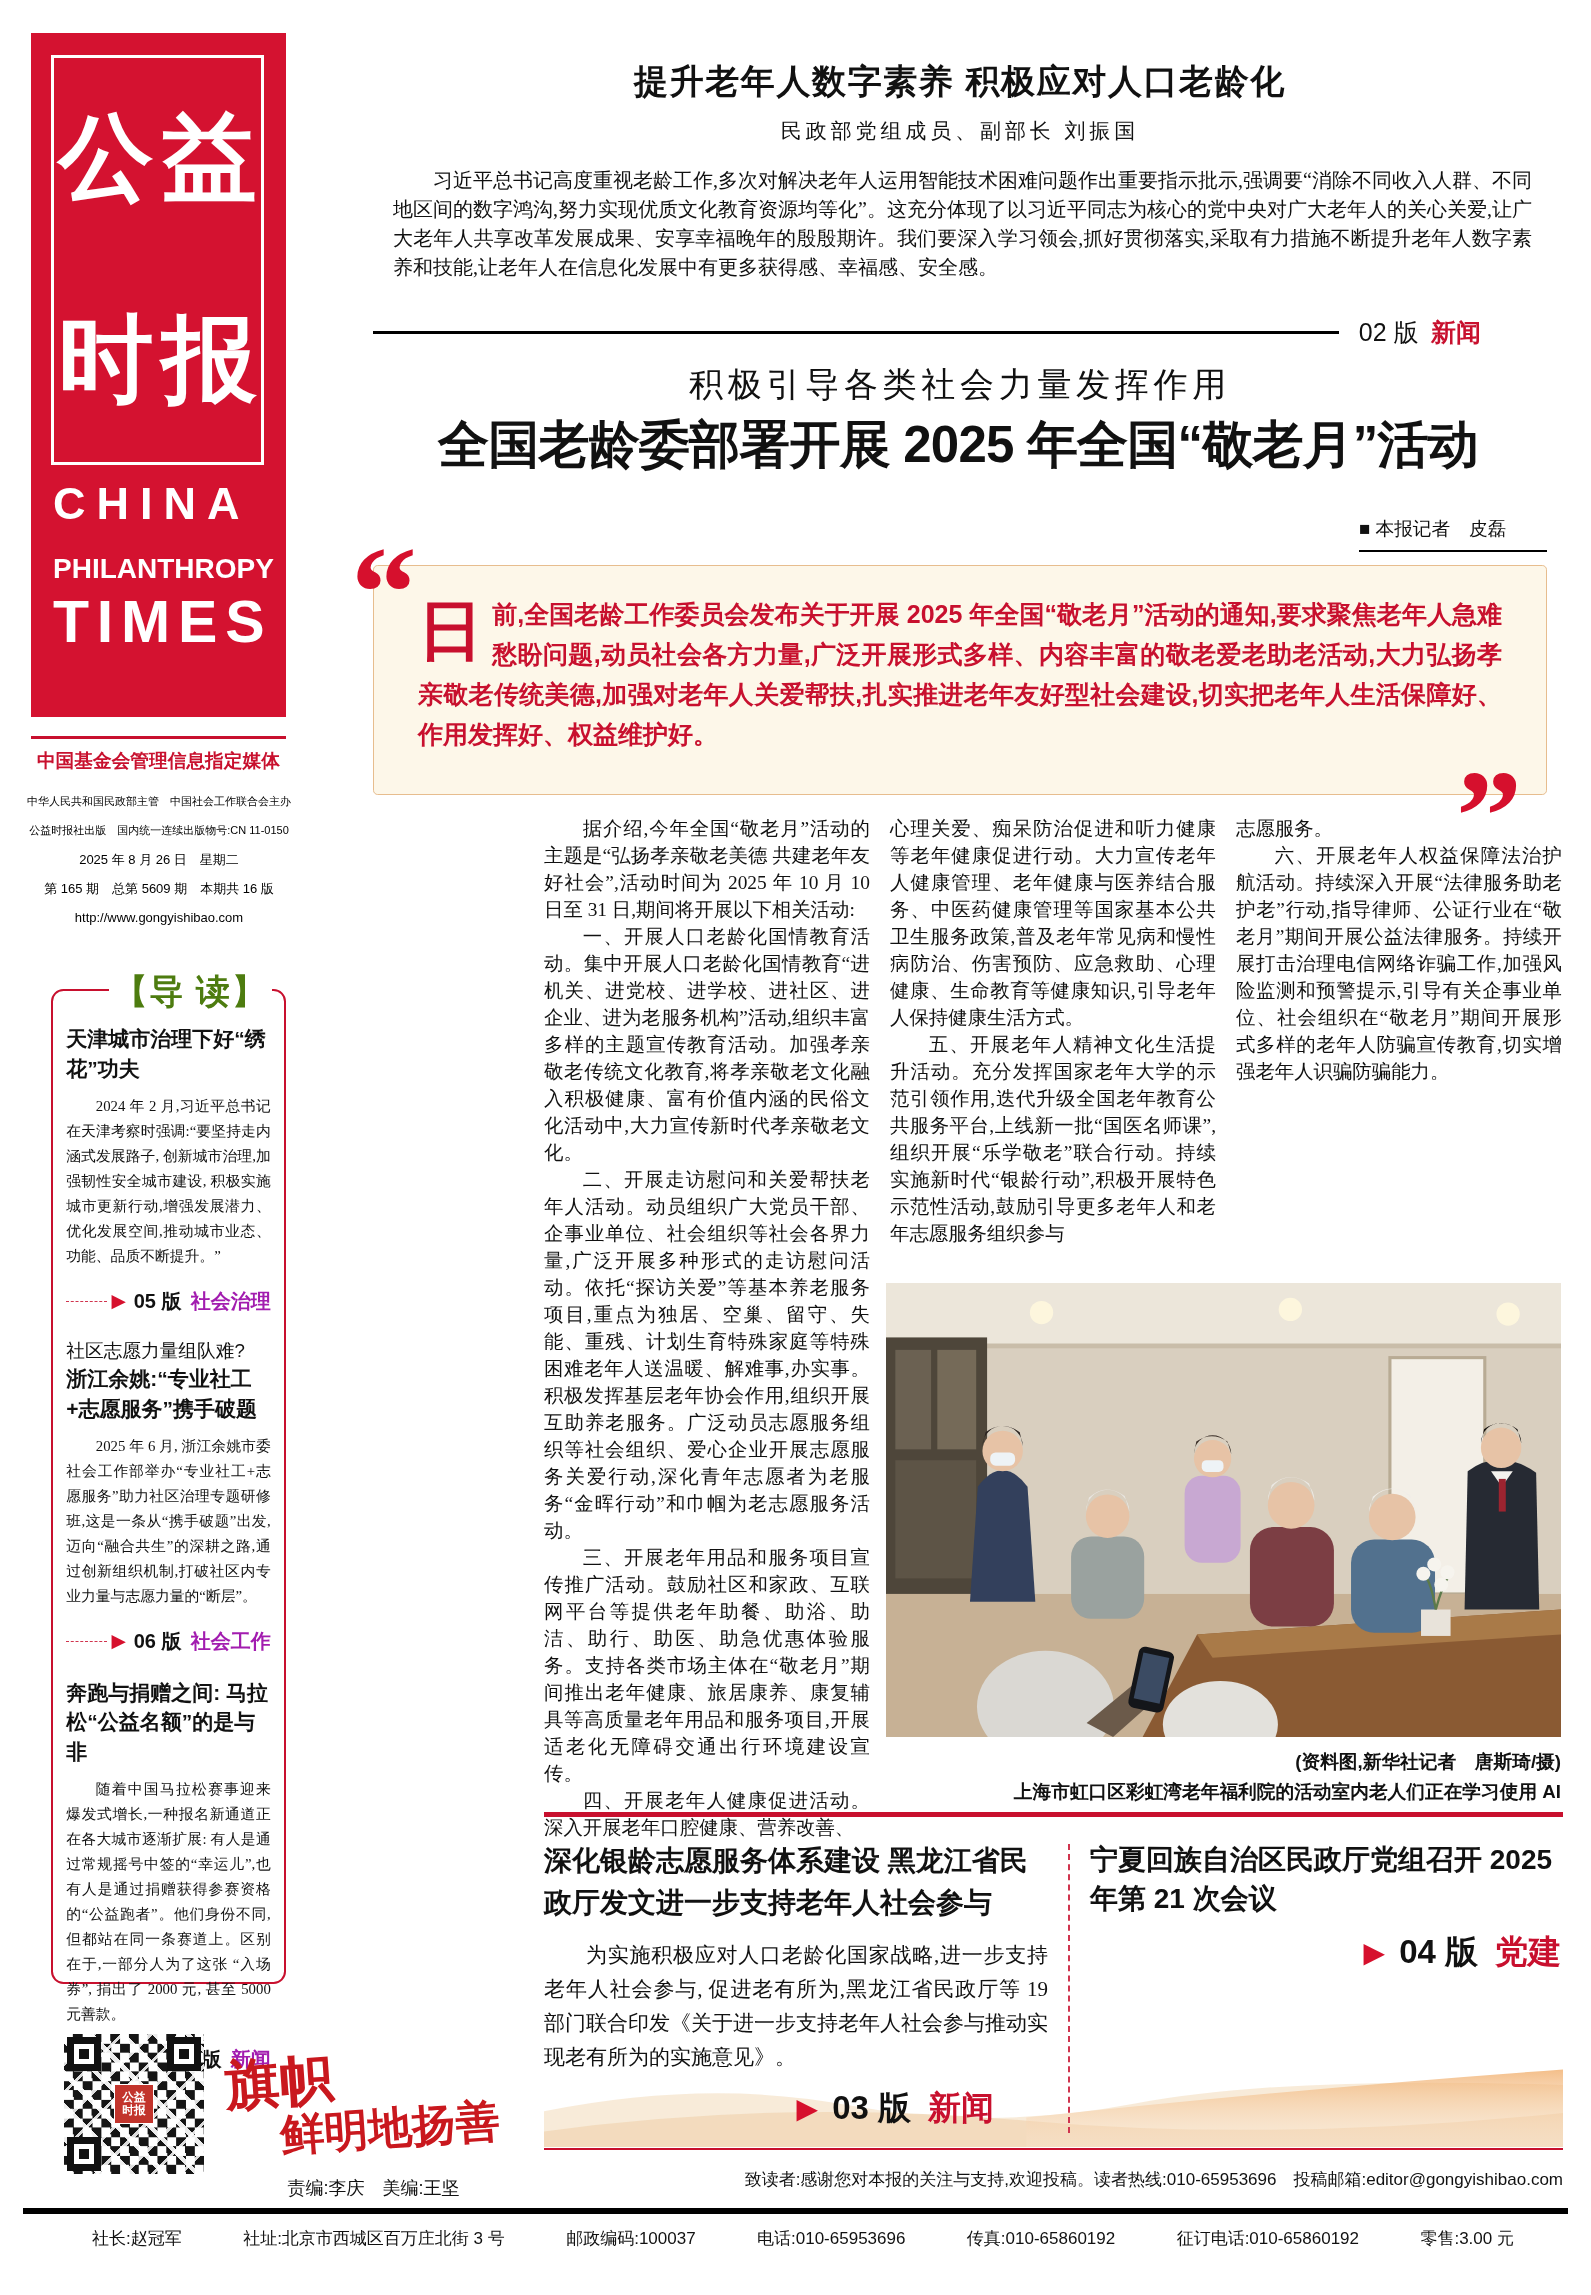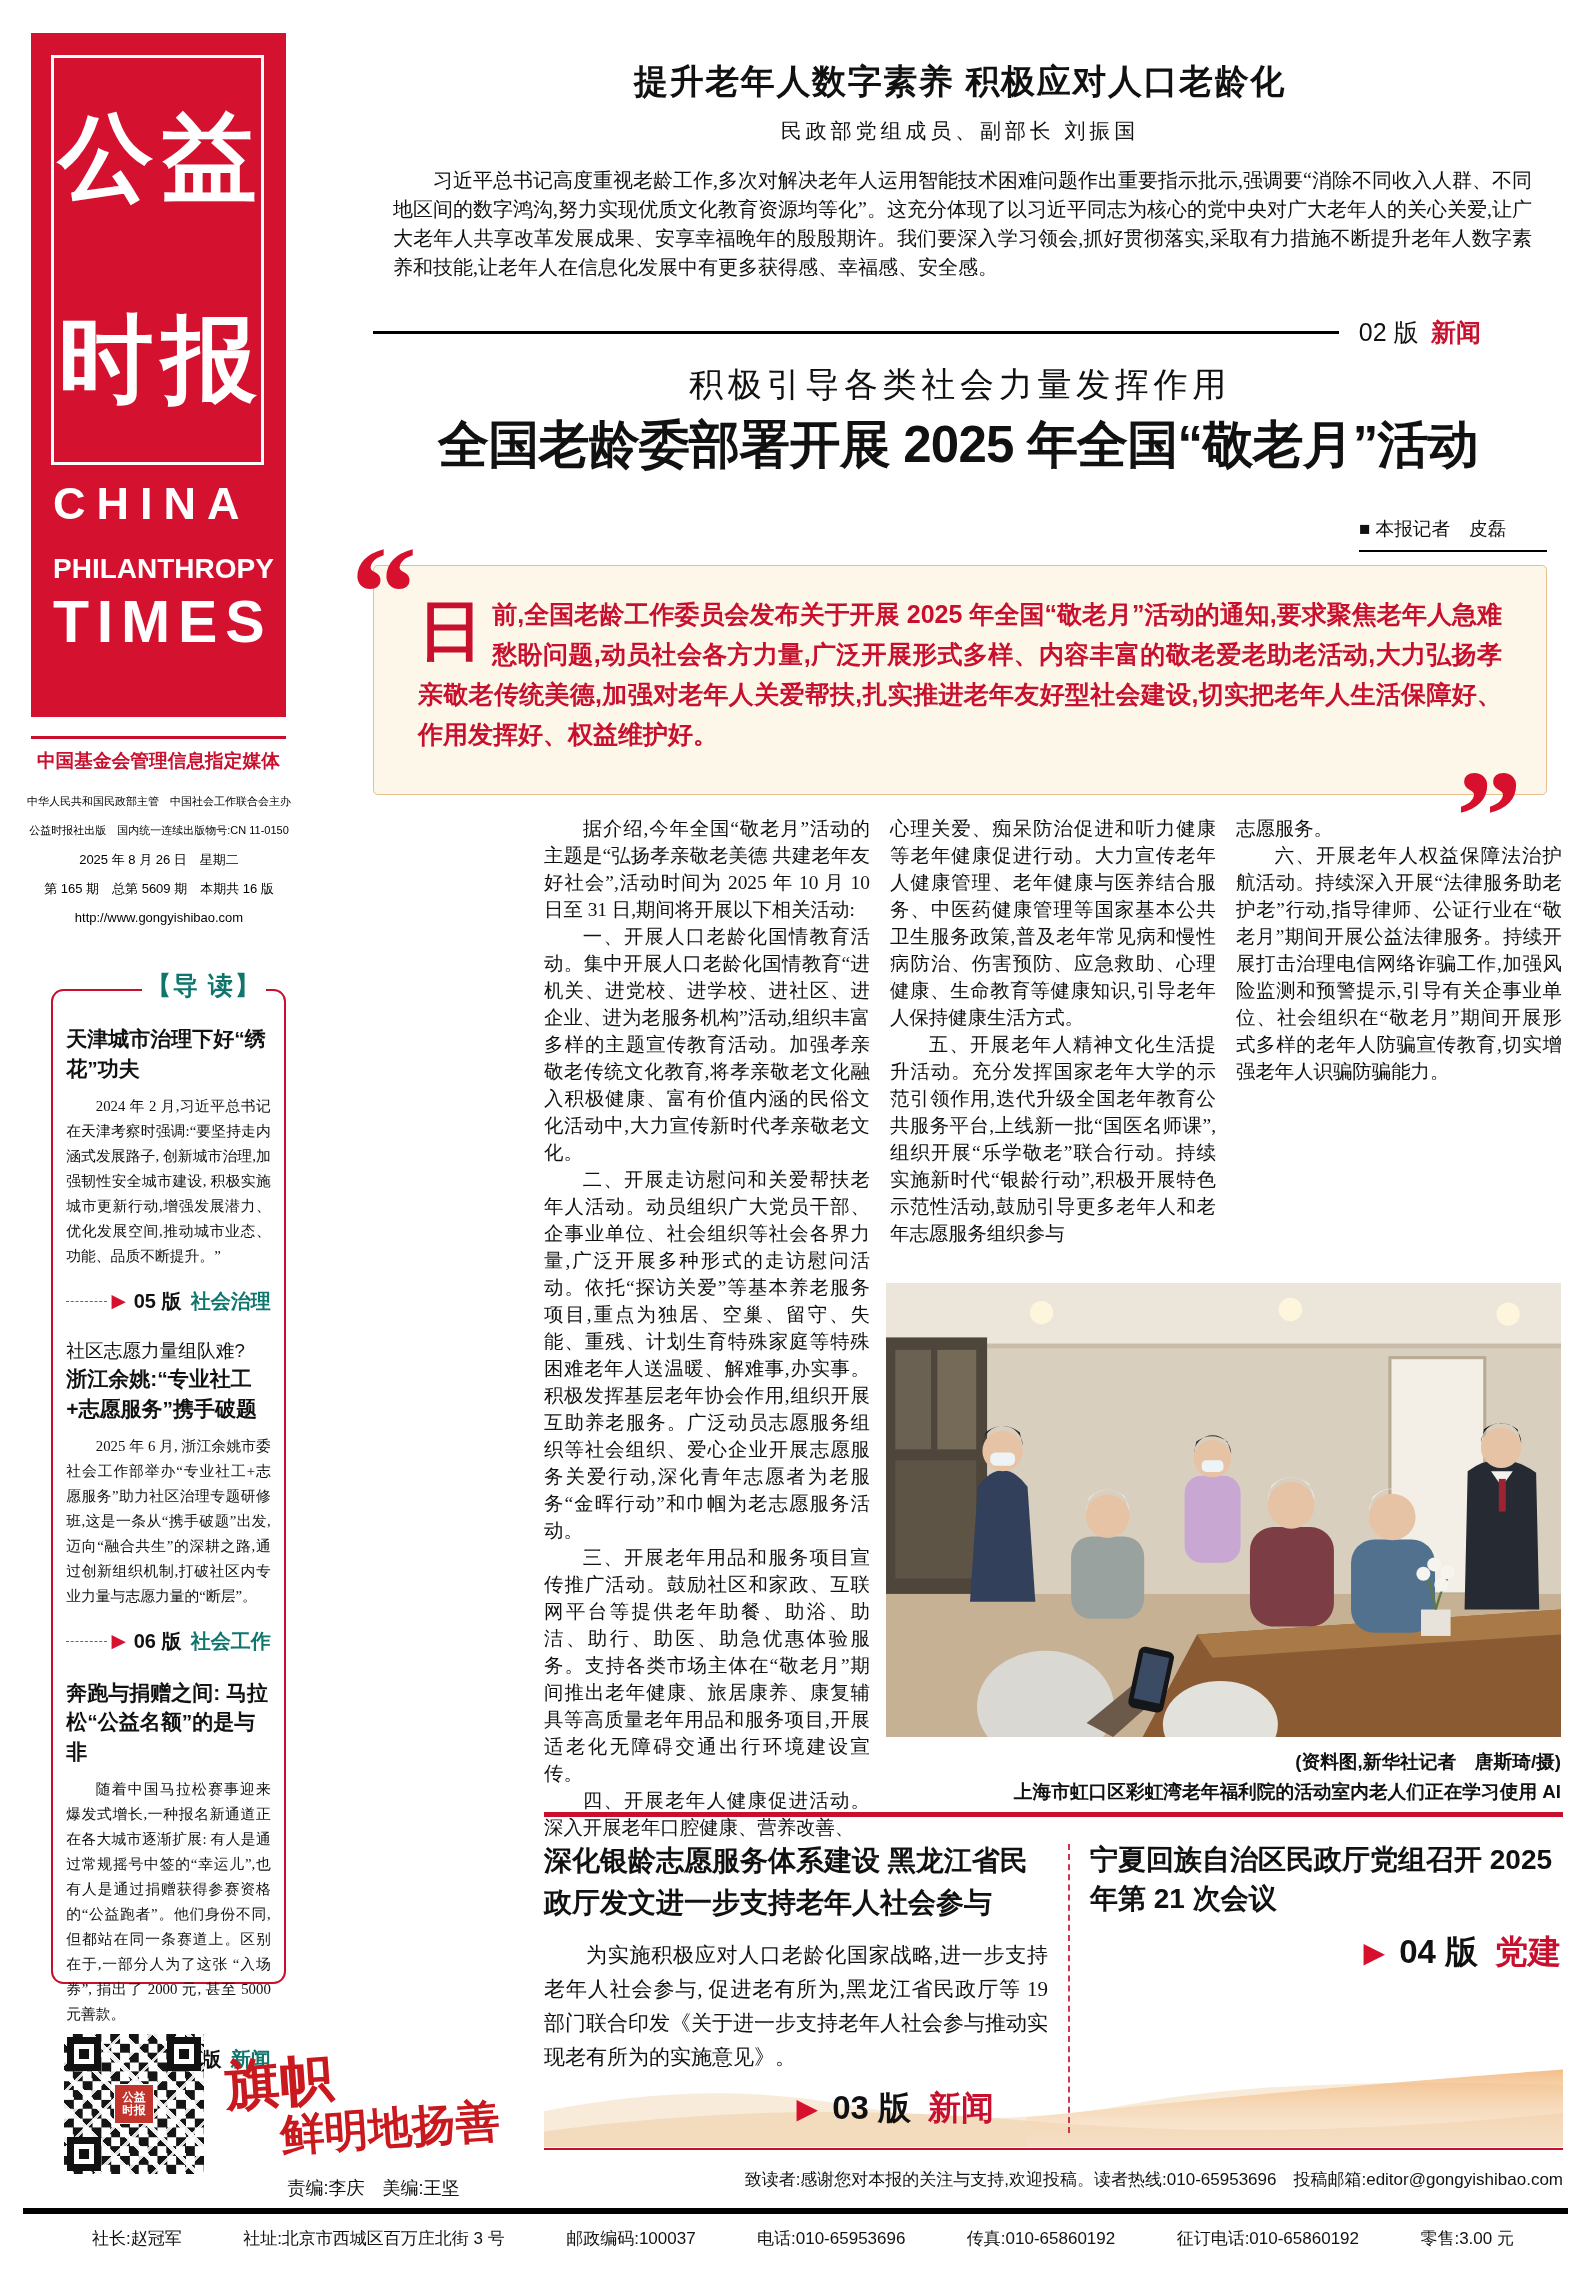--- a/index.html
+++ b/index.html
@@ -20,32 +20,32 @@
   .mast-rule{position:absolute;left:31px;top:736px;width:255px;height:3.1px;background:#c8102e;}
   .designation{position:absolute;left:26.4px;top:748px;width:264px;text-align:center;
                color:#c8102e;font-weight:bold;font-size:18.7px;}
   .pubinfo{position:absolute;left:22px;top:787px;width:274px;text-align:center;color:#000;}
   .pubinfo .ln{display:block;line-height:29px;font-size:13px;}
   .pubinfo .tight{font-size:11px;}
 
   
   .digest{position:absolute;left:51px;top:989px;width:235px;height:995px;
           border:2.3px solid #c8102e;border-radius:12.4px;box-sizing:border-box;}
-  .digest-title{position:absolute;top:-22px;right:18px;background:#fff;padding:0 4.7px;
-                color:#0f766e;font-weight:bold;font-size:25px;letter-spacing:1.6px;}
+  .digest-title{position:absolute;top:-22px;right:12px;background:#fff;padding:0 4.7px;
+                color:#4d7c0f;font-weight:bold;font-size:34px;letter-spacing:1.6px;}
   .digest-inner{padding:33px 13.2px 0 13.2px;}
   .d-title{font-size:21px;font-weight:bold;line-height:29.5px;}
   .d-pre{font-size:18.7px;line-height:26.4px;}
   .d-body{margin-top:11px;font-size:14.8px;line-height:25px;text-align:justify;text-indent:2em;
           font-family:"Liberation Serif","DejaVu Serif",serif;}
   .plink{display:flex;align-items:center;margin:18.7px 0 23px 0;}
   .plink .dash{flex:1;border-top:1.6px dashed #d0344e;margin-right:4.7px;}
   .plink .tri{color:#d6102d;font-size:18.7px;margin-right:7.8px;line-height:18.7px;}
   .plink .pno{font-size:20px;font-weight:bold;}
-  .plink .psec{font-size:20px;font-weight:bold;color:#0f766e;margin-left:9.3px;}
+  .plink .psec{font-size:20px;font-weight:bold;color:#a21caf;margin-left:9.3px;}
 
   
   .qr{position:absolute;left:64px;top:2034px;width:140px;height:140px;background:#fff;}
   .qr-pattern{position:absolute;inset:0;
       background:
         repeating-linear-gradient(45deg, rgba(255,255,255,.92) 0 4.7px, transparent 4.7px 23px),
         repeating-linear-gradient(135deg, rgba(255,255,255,.85) 0 3.1px, transparent 3.1px 20px),
         repeating-conic-gradient(#151515 0% 25%, #fff 0% 50%);
       background-size:auto,auto,18.7px 18.7px;}
   .fp{position:absolute;width:34px;height:34px;border:7px solid #111;background:#fff;box-sizing:border-box;}

